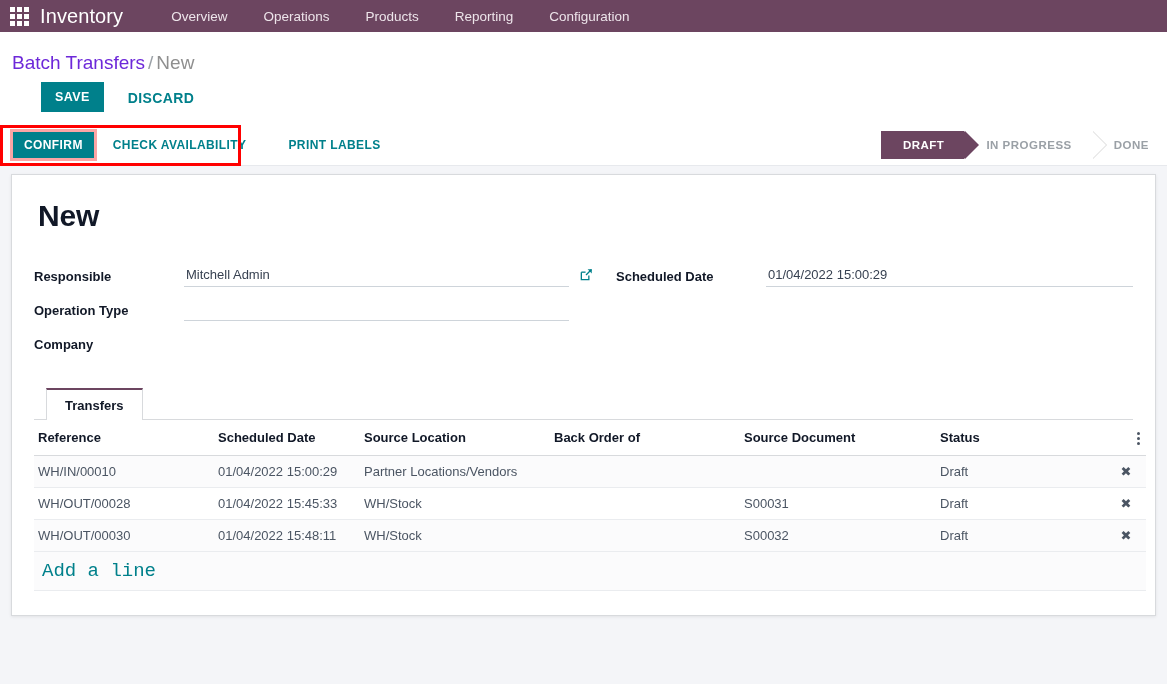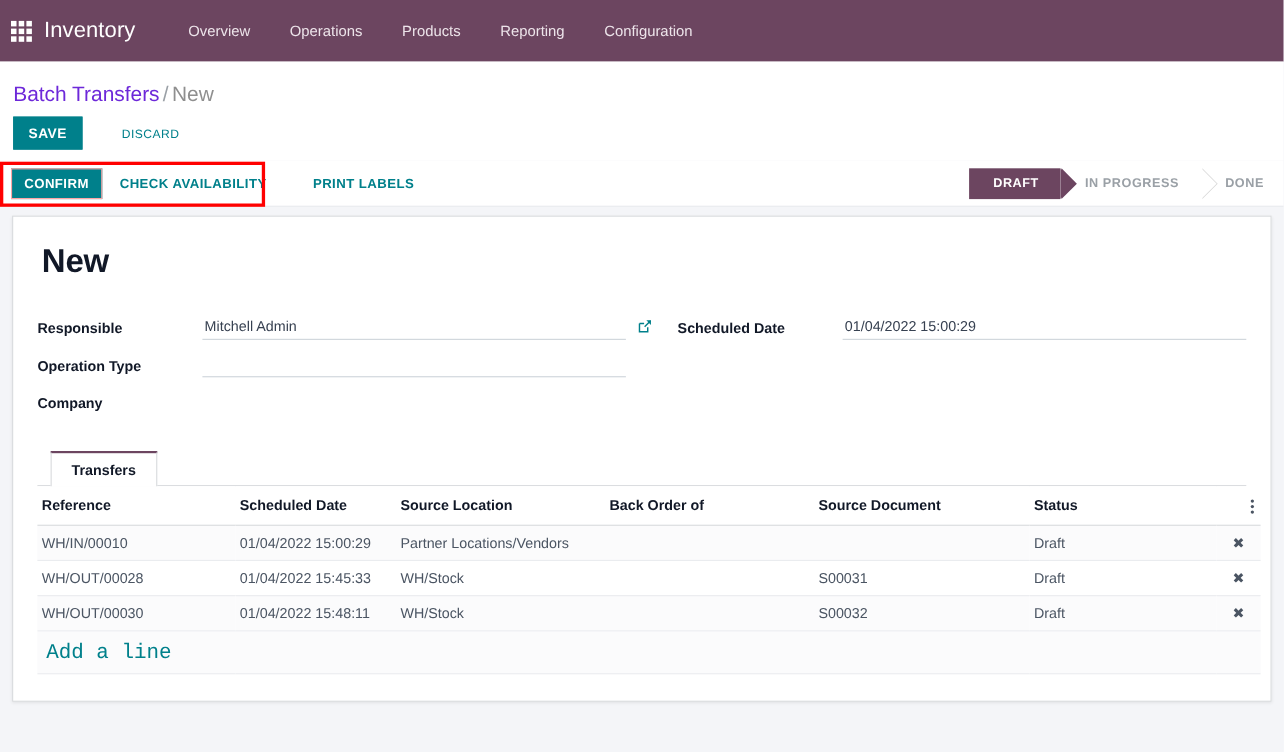--- a/index.html
+++ b/index.html
@@ -9,21 +9,21 @@
     width: 1167px; height: 684px;
     background: #F4F5F8;
     font-family: "Liberation Sans", sans-serif;
     font-size: 13px;
     color: #374151;
     overflow: hidden;
   }
 
   
   .navbar {
-    height: 56px;
+    height: 32px;
     background: #6C4560;
     display: flex;
     align-items: center;
     padding: 0 0 0 6px;
     color: #fff;
   }
   .apps-grid {
     width: 26px; height: 26px;
     display: grid;
     grid-template-columns: repeat(3, 5px);
@@ -62,40 +62,41 @@
     font-size: 19px;
     line-height: 26px;
   }
   .bc-link { color: #6d28d9; cursor: pointer; }
   .bc-sep { color: #9AA0A6; padding: 0 3px; }
   .bc-current { color: #8F8F8F; }
 
   .cp-buttons {
     padding: 4px 12px 10px 12px;
     display: flex;
-    align-items: flex-end;
-    gap: 16px;
+    align-items: flex-start;
+    gap: 4px;
+    margin-left: 29px;
   }
   .btn-save {
     background: #00808B;
     color: #ffffff;
     border: 1px solid #00808B;
     font-size: 12.5px;
     font-weight: bold;
     letter-spacing: .4px;
     padding: 7px 13px;
     cursor: pointer;
     border-radius: 0;
   }
   .btn-discard {
     background: transparent;
     border: 1px solid transparent;
     color: #00808B;
-    font-size: 11px;
-    font-weight: normal;
+    font-size: 14px;
+    font-weight: bold;
     letter-spacing: .4px;
     padding: 7px 13px;
     margin-left: 6px;
     cursor: pointer;
   }
 
   
   .statusbar-row {
     position: relative;
     background: #ffffff;
@@ -103,21 +104,21 @@
     height: 42px;
     display: flex;
     align-items: center;
     justify-content: space-between;
     padding: 0 8px 0 10px;
   }
   .sb-left { display: flex; align-items: center; }
   .btn-primary-sm {
     background: #00808B;
     color: #fff;
-    border: 1px solid #fca5a5;
+    border: 3px solid #fca5a5;
     font-size: 12px;
     font-weight: bold;
     letter-spacing: .4px;
     padding: 6px 11px;
     cursor: pointer;
   }
   .btn-plain-sm {
     background: transparent;
     color: #00808B;
     border: 1px solid transparent;

